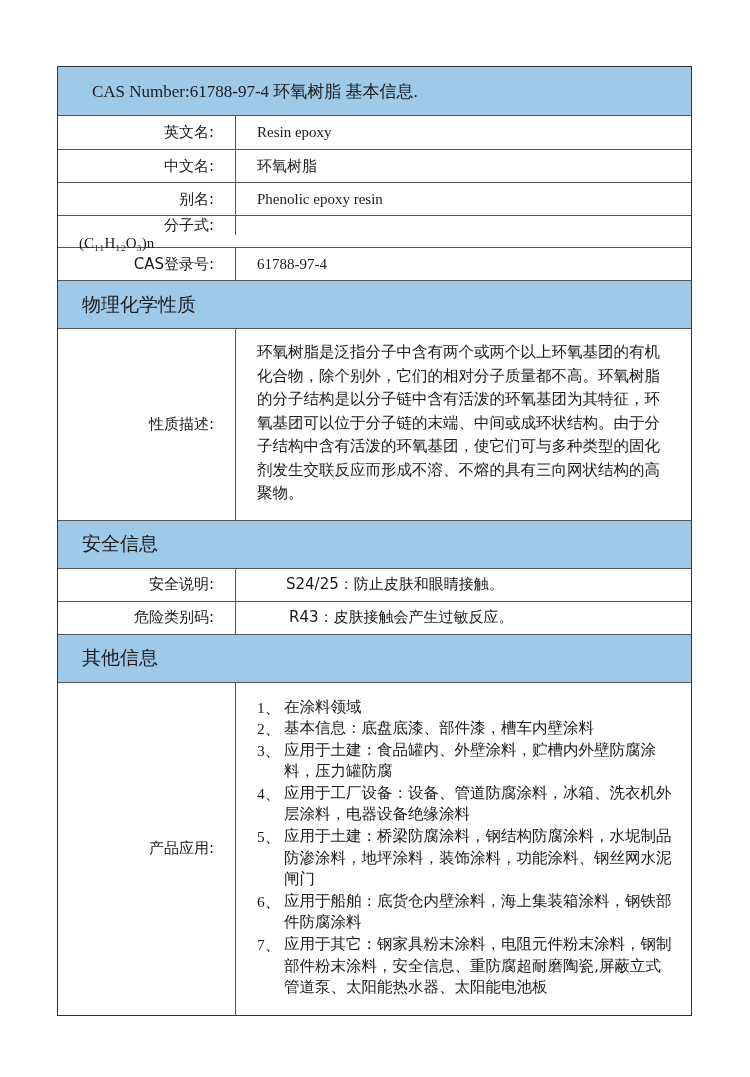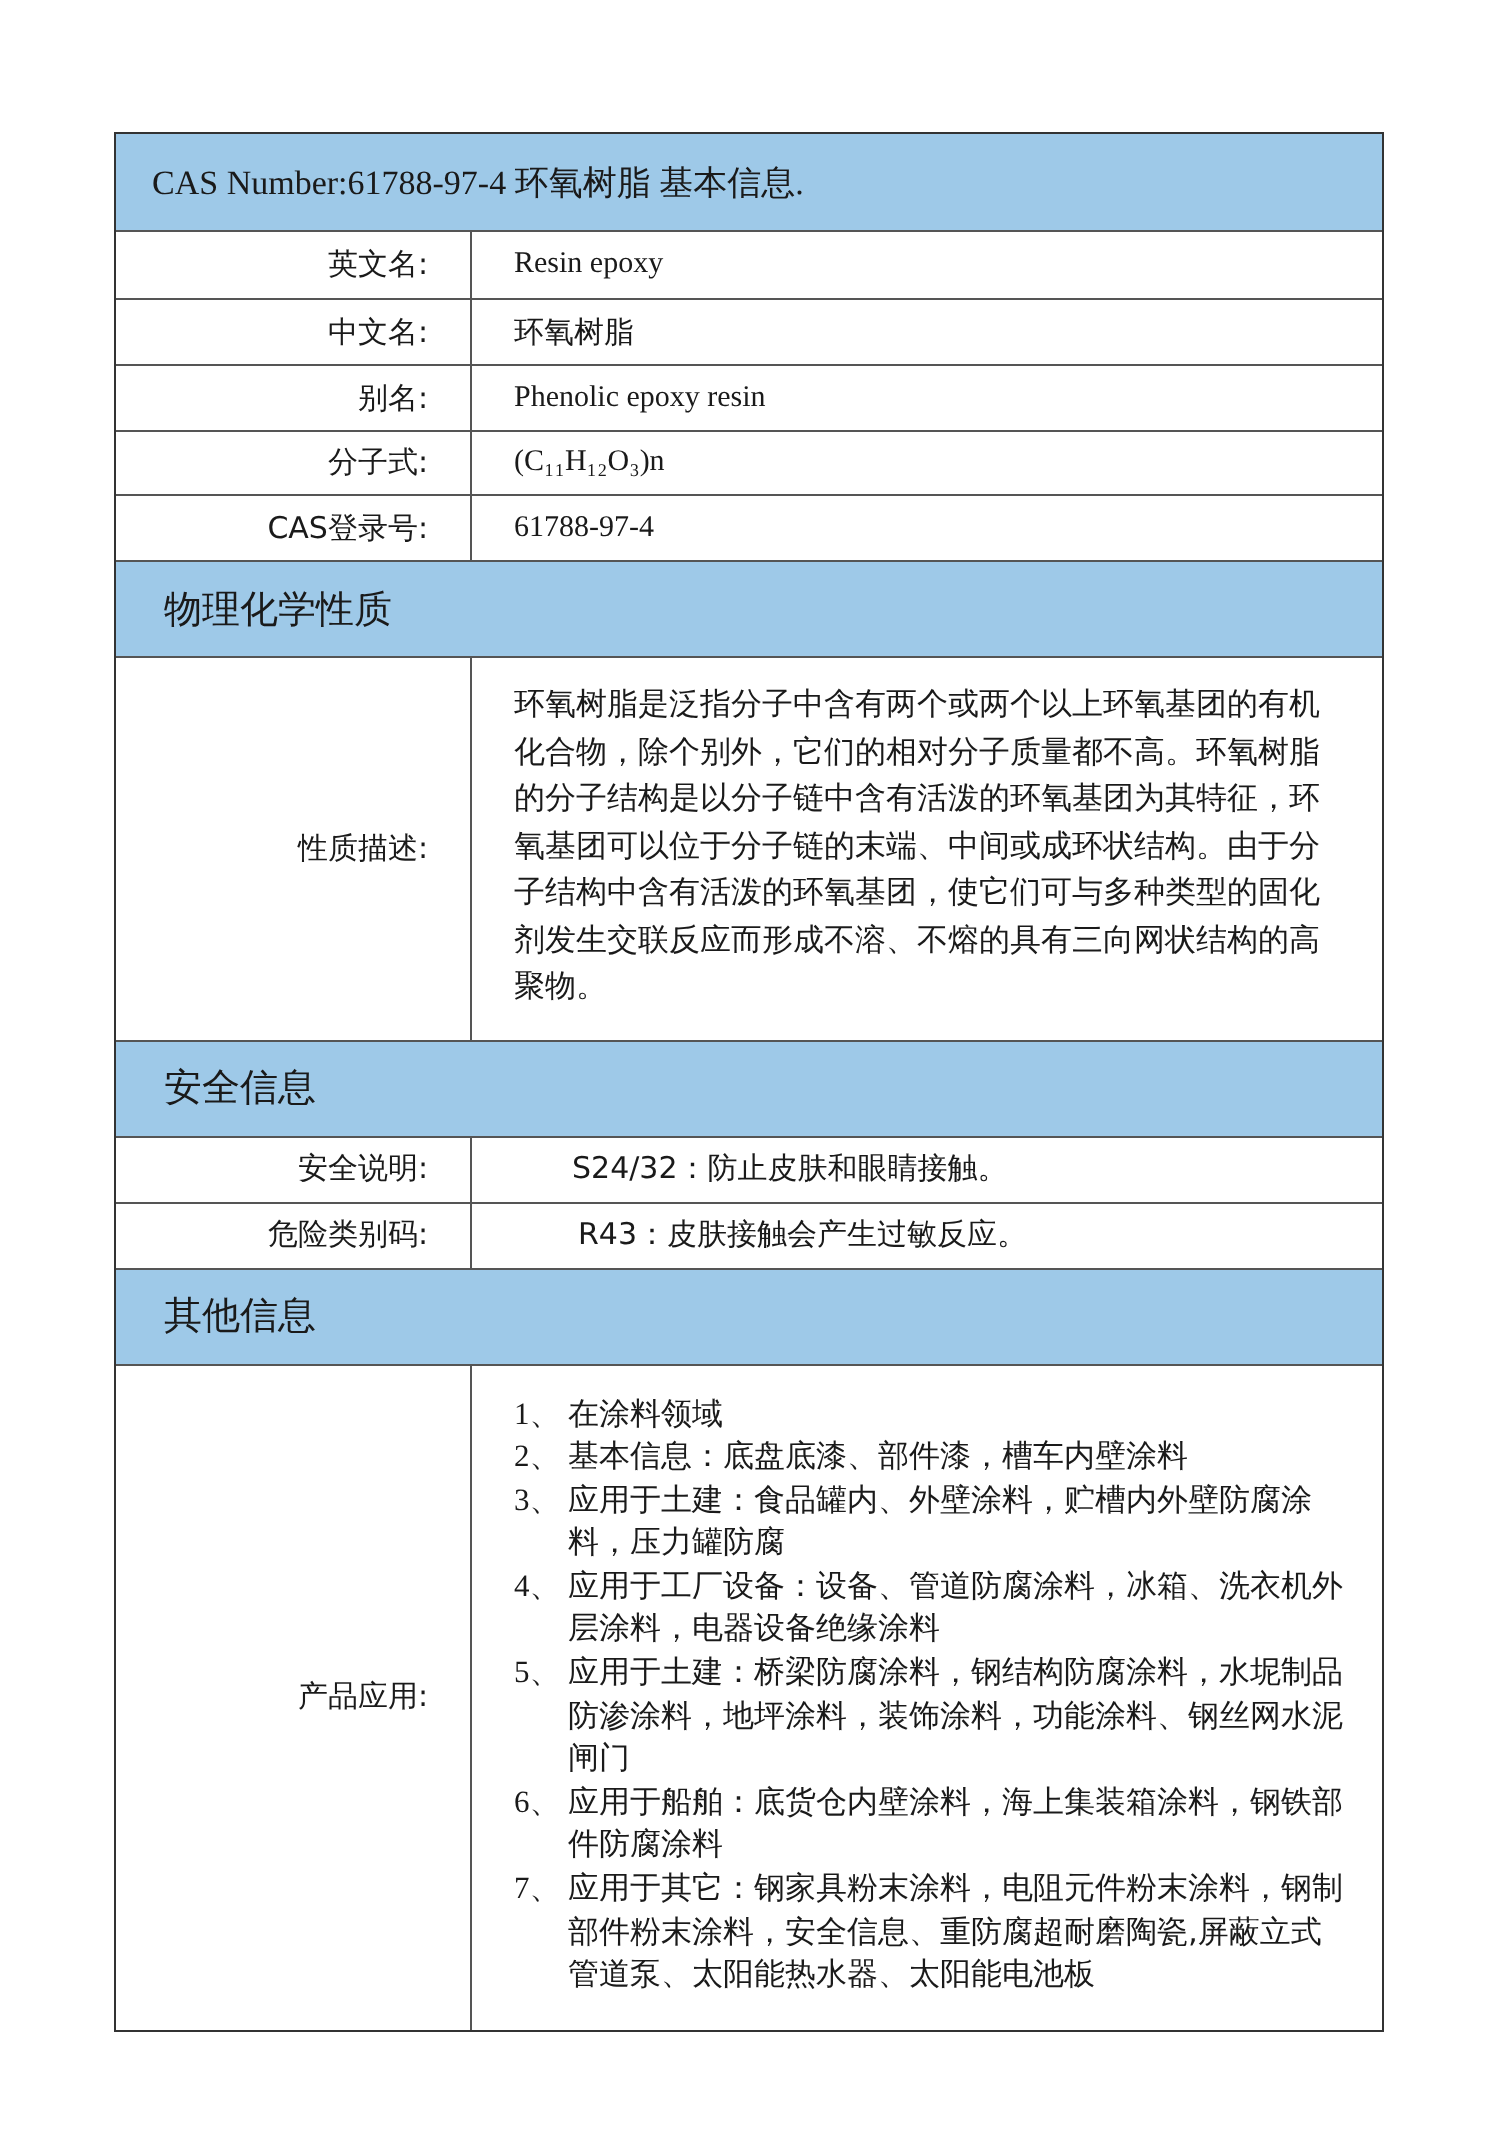--- a/index.html
+++ b/index.html
@@ -1,27 +1,27 @@
 <!DOCTYPE html>
 <html><head>
 <meta charset="utf-8">
 <style>
   html, body { margin:0; padding:0; background:#ffffff; }
   body { width:750px; height:1077px; position:relative; font-family:"DejaVu Serif","Liberation Serif",serif; color:#1a1a1a; }
   .sheet { position:absolute; left:57px; top:66px; width:635px; border:1px solid #333; box-sizing:border-box; }
-  .hdr { background:#9ec9e8; border-bottom:1px solid #555; box-sizing:border-box; display:flex; align-items:center; padding-left:18px; }
+  .hdr { background:#9ec9e8; border-bottom:1px solid #555; box-sizing:border-box; display:flex; align-items:center; padding-left:34px; }
   .hdr.title { height:49px; font-size:17px; font-family:"Liberation Serif","DejaVu Serif",serif; }
   .hdr.sec { height:48px; font-size:19px; font-family:"DejaVu Sans","Liberation Sans",sans-serif; padding-left:24px; }
   .row { display:flex; border-bottom:1px solid #555; box-sizing:border-box; }
   .row:last-child { border-bottom:none; }
   .lab { width:178px; border-right:1px solid #555; box-sizing:border-box; text-align:right; padding-right:21px; font-size:15px; font-family:"DejaVu Sans","Liberation Sans",sans-serif; display:flex; align-items:center; justify-content:flex-end; }
   .val { flex:1; padding-left:21px; font-size:15px; display:flex; align-items:center; font-family:"Liberation Serif","DejaVu Serif",serif; }
   .val.cn { font-family:"DejaVu Sans","Liberation Sans",sans-serif; }
   .r33 { height:33px; }
-  .r32 { height:32px; }
+  .r32 { height:32px;flex-direction:column; }
   .r34 { height:34px; }
   .desc { padding:12px 22px 14px 21px; font-size:15.5px; line-height:23.5px; font-family:"DejaVu Sans","Liberation Sans",sans-serif; }
   .apps { padding:14px 18px 16px 21px; font-size:15.5px; line-height:21.6px; font-family:"DejaVu Sans","Liberation Sans",sans-serif; }
   .app-item { display:flex; }
   .app-num { width:27px; flex-shrink:0; font-family:"Liberation Serif","DejaVu Serif",serif; }
   .app-text { flex:1; }
 </style>
 </head>
 <body>
 
@@ -51,21 +51,21 @@
 
   <div class="hdr sec">物理化学性质</div>
   <div class="row">
     <div class="lab">性质描述:</div>
     <div class="desc" style="flex:1">环氧树脂是泛指分子中含有两个或两个以上环氧基团的有机化合物，除个别外，它们的相对分子质量都不高。环氧树脂的分子结构是以分子链中含有活泼的环氧基团为其特征，环氧基团可以位于分子链的末端、中间或成环状结构。由于分子结构中含有活泼的环氧基团，使它们可与多种类型的固化剂发生交联反应而形成不溶、不熔的具有三向网状结构的高聚物。</div>
   </div>
 
   <div class="hdr sec">安全信息</div>
   <div class="row r33">
     <div class="lab">安全说明:</div>
-    <div class="val cn" style="padding-left:50px">S24/32：防止皮肤和眼睛接触。</div>
+    <div class="val cn" style="padding-left:50px">S24/25：防止皮肤和眼睛接触。</div>
   </div>
   <div class="row r33">
     <div class="lab">危险类别码:</div>
     <div class="val cn" style="padding-left:53px">R43：皮肤接触会产生过敏反应。</div>
   </div>
 
   <div class="hdr sec">其他信息</div>
   <div class="row">
     <div class="lab">产品应用:</div>
     <div class="apps" style="flex:1; min-height:322px; box-sizing:border-box">

